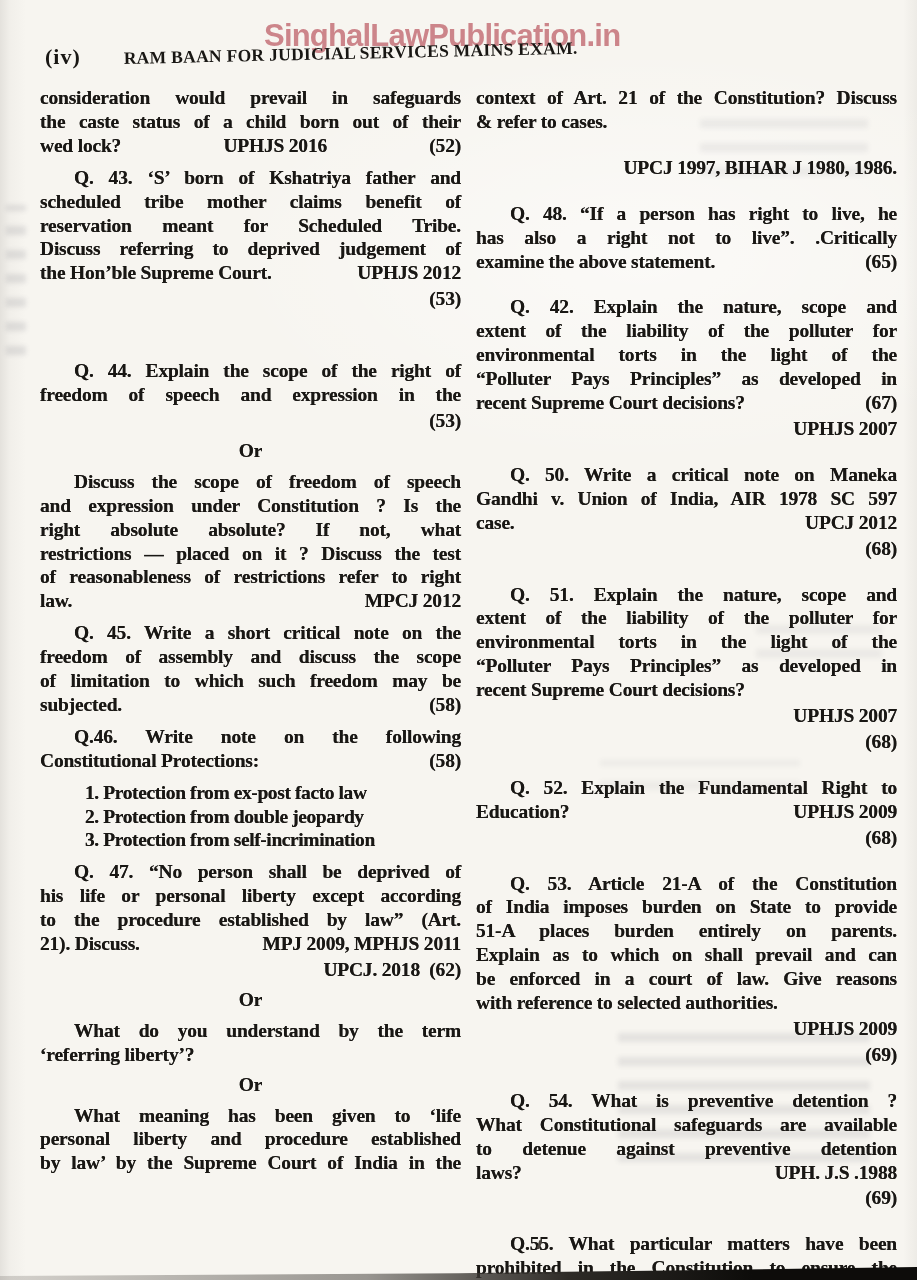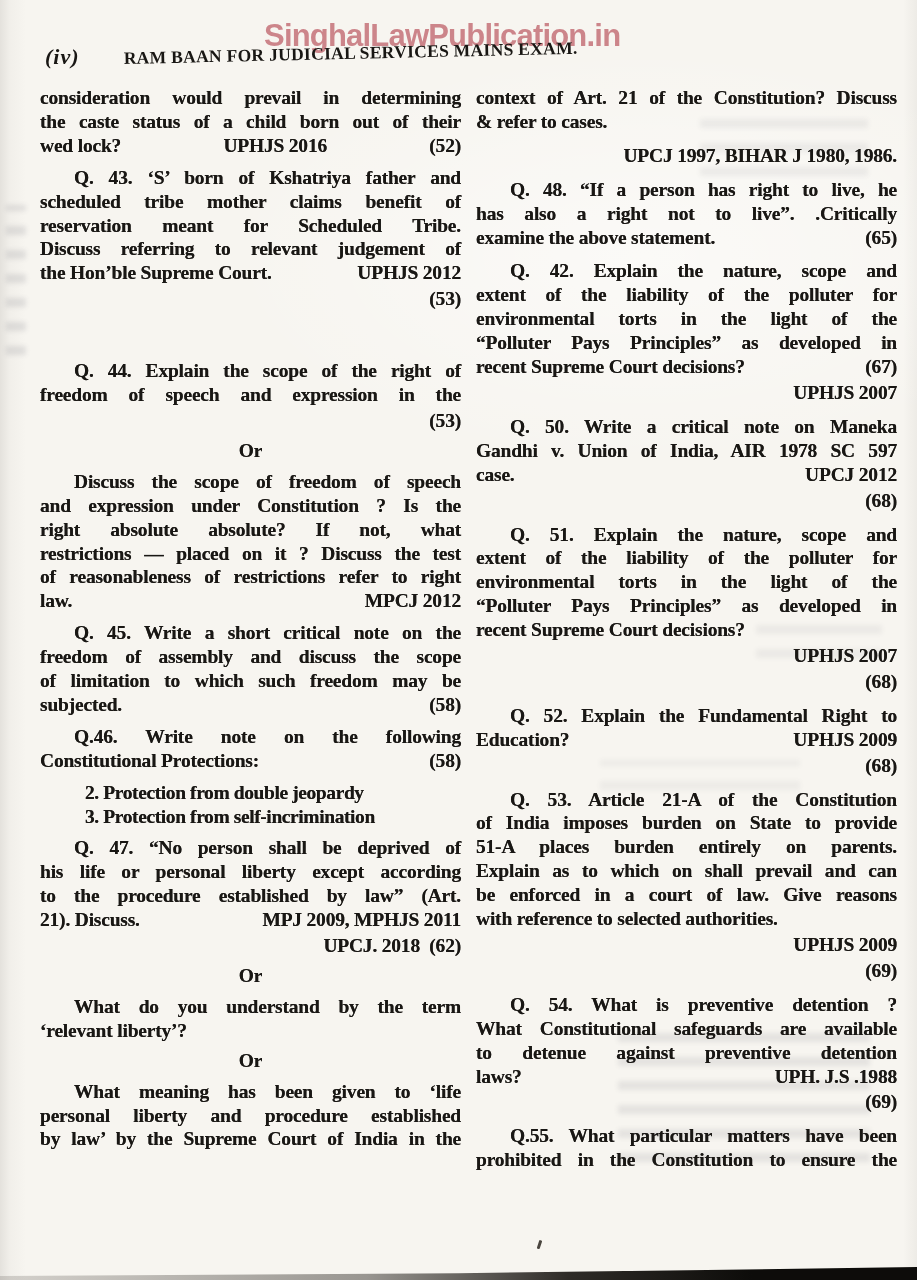--- a/index.html
+++ b/index.html
@@ -18,21 +18,21 @@
   }
   .watermark{
     position:absolute; left:264px; top:18px; z-index:1;
     font-family:"Liberation Sans", sans-serif;
     font-weight:bold; font-size:31px; letter-spacing:-0.8px;
     opacity:0.88;
   }
   .page-header{position:absolute; top:42px; left:0; width:100%; z-index:2;}
   .page-num{
     position:absolute; left:45px; top:2px;
-    font-style:italic; font-size:22px; letter-spacing:1px;
+    font-size:22px; letter-spacing:1px;
   }
   .page-title{
     position:absolute; left:124px; top:6px;
     font-size:17.5px; letter-spacing:0.3px;
     transform:rotate(-1.3deg); transform-origin:left bottom;
     white-space:nowrap;
   }
   .cols{
     position:absolute; top:86px; left:40px; z-index:2;
     display:flex; gap:15px;
@@ -43,21 +43,21 @@
     letter-spacing:-0.2px;
     text-shadow:0 0 0.5px rgba(25,23,20,0.8);
   }
   .just{text-align:justify; text-align-last:justify; word-spacing:-1.2px;}
   .ind{text-indent:34px;}
   .center{text-align:center;}
   .right{text-align:right; margin-top:2px;}
   .split{display:flex; justify-content:space-between;}
   .block{margin-top:8px;}
   .col .block:first-child{margin-top:0;}
-  .col-right > .block{margin-top:10px;}
+  .col-right > .block{margin-top:22px;}
   .gap{height:40px; margin-top:0;}
   .or{margin-top:6px; margin-bottom:-1px;}
   .ref{margin-top:3px;}
   .list .ln{padding-left:45px; letter-spacing:-0.4px;}
   .list .ln:first-child{margin-top:5px;}
   
   .smudge{
     position:absolute; z-index:0; opacity:0.13; filter:blur(2.5px);
     background:repeating-linear-gradient(0deg, rgba(70,70,85,0.8) 0 9px, transparent 9px 24px);
   }
@@ -90,33 +90,33 @@
   <div class="watermark" style="color: rgb(199, 118, 125);">SinghalLawPublication.in</div>
 
   <div class="page-header">
     <span class="page-num">(iv)</span>
     <span class="page-title">RAM BAAN FOR JUDICIAL SERVICES MAINS EXAM.</span>
   </div>
 
   <div class="cols">
     <div class="col col-left" id="col-left">
         <div class="block">
-          <div class="ln just">consideration would prevail in determining</div>
+          <div class="ln just">consideration would prevail in safeguards</div>
           <div class="ln just">the caste status of a child born out of their</div>
           <div class="ln split">
             <span>wed lock?</span>
             <span>UPHJS 2016</span>
             <span>(52)</span>
           </div>
         </div>
         <div class="block">
           <div class="ln just ind">Q. 43. ‘S’ born of Kshatriya father and</div>
           <div class="ln just">scheduled tribe mother claims benefit of</div>
           <div class="ln just">reservation meant for  Scheduled Tribe.</div>
-          <div class="ln just">Discuss referring to relevant judgement of</div>
+          <div class="ln just">Discuss referring to deprived judgement of</div>
           <div class="ln split">
             <span>the Hon’ble Supreme Court.</span>
             <span>UPHJS 2012</span>
           </div>
           <div class="ln right">(53)</div>
         </div>
         <div class="block gap"></div>
         <div class="block">
           <div class="ln just ind">Q. 44. Explain the scope of the right of</div>
           <div class="ln just">freedom of speech and expression in the</div>
@@ -146,39 +146,40 @@
           </div>
         </div>
         <div class="block">
           <div class="ln just ind">Q.46. Write note on the following</div>
           <div class="ln split">
             <span>Constitutional Protections:</span>
             <span>(58)</span>
           </div>
         </div>
         <div class="block list">
+          <div class="ln">1. Protection from ex-post facto law</div>
           <div class="ln">2. Protection from double jeopardy</div>
           <div class="ln">3. Protection from self-incrimination</div>
         </div>
         <div class="block">
           <div class="ln just ind">Q. 47. “No person shall be deprived of</div>
           <div class="ln just">his life or personal liberty except according</div>
           <div class="ln just">to the procedure established by law” (Art.</div>
           <div class="ln split">
             <span>21). Discuss.</span>
             <span>MPJ 2009, MPHJS 2011</span>
           </div>
           <div class="ln right">UPCJ. 2018&nbsp; (62)</div>
         </div>
         <div class="block or">
           <div class="ln center">Or</div>
         </div>
         <div class="block">
           <div class="ln just ind">What do you understand by the term</div>
-          <div class="ln">‘relevant liberty’?</div>
+          <div class="ln">‘referring liberty’?</div>
         </div>
         <div class="block or">
           <div class="ln center">Or</div>
         </div>
         <div class="block">
           <div class="ln just ind">What meaning has been given to ‘life</div>
           <div class="ln just">personal liberty and procedure established</div>
           <div class="ln just">by law’ by the Supreme Court of India in the</div>
         </div>
       </div>

